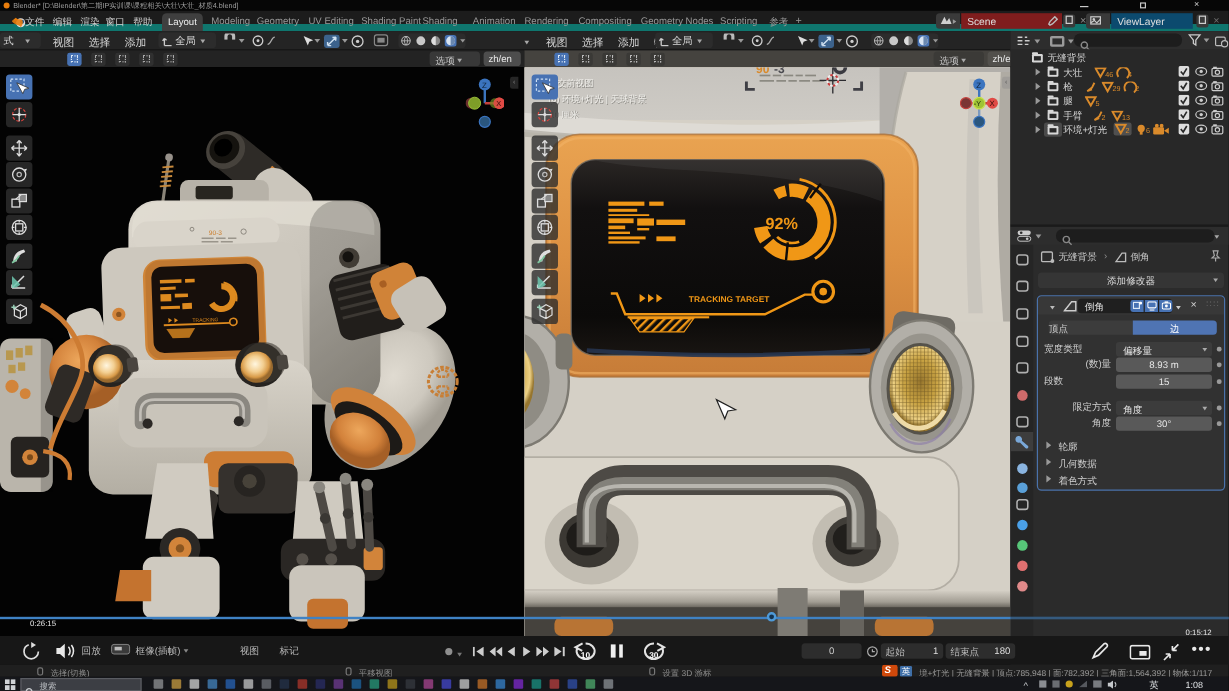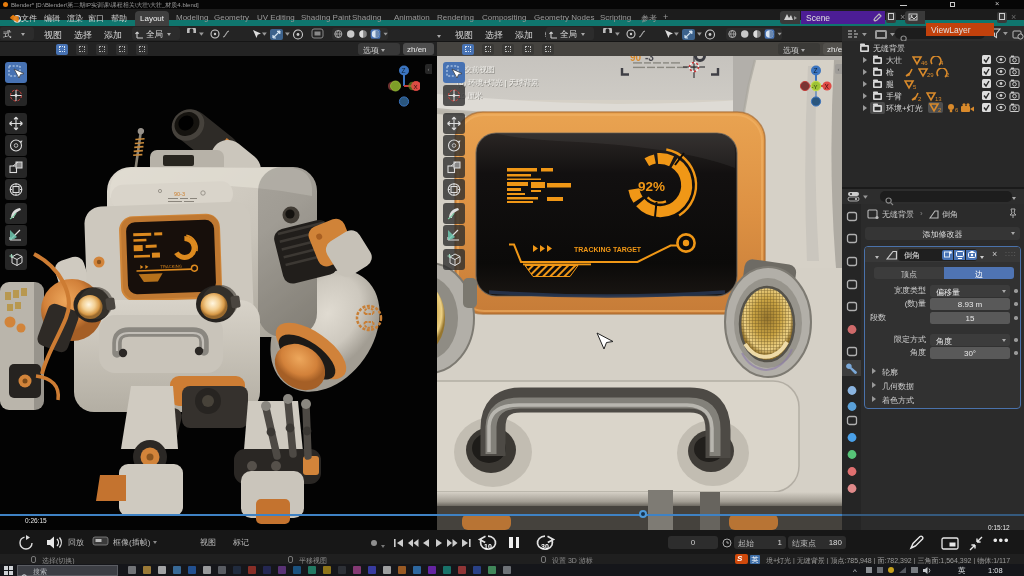--- a/index.html
+++ b/index.html
@@ -48,36 +48,36 @@
  <div class="abs t8 dim" style="left:600px;top:4px">Scripting</div>
  <div class="abs t8 dim" style="left:641px;top:4px">参考</div>
  <div class="abs dim" style="left:663px;top:3px;font-size:9px">+</div>
 </div>
 <div class="abs" style="left:780px;top:11px;width:122px;height:13px;z-index:5">
  <div class="abs" style="left:0;top:0;width:20px;height:13px;background:#3a3a3a;border-radius:3px 0 0 3px"></div>
  <svg class="abs" style="left:3px;top:2px" width="14" height="9" viewBox="0 0 14 9">
         <path d="M1 7 L4 1 L6 5 L8 2 L10 7 Z" fill="#cfcfcf"></path>
         <path d="M11 3 l3 2 -3 2z" fill="#999"></path>
       </svg>
- <div class="abs" style="left:21px;top:0;width:84px;height:13px;background:#4c1d95;border-radius:0;font-size:8.5px;color:#e0e0e0;padding:2px 0 0 5px">Scene</div>
+ <div class="abs" style="left:21px;top:0;width:84px;height:13px;background:#7f1d1d;border-radius:0;font-size:8.5px;color:#e0e0e0;padding:2px 0 0 5px">Scene</div>
  <svg class="abs" style="left:92px;top:2px" width="10" height="10" viewBox="0 0 10 10">
         <path d="M7 1 L9 3 L5 7 L3 8 L2 7 L3 5 Z" fill="none" stroke="#bbb" stroke-width="1.2"></path>
       </svg>
  <div class="abs" style="left:106px;top:1px;width:10px;height:11px;background:#3a3a3a;border-radius:2px"></div>
  <div class="abs" style="left:108px;top:2px;width:6px;height:7px;border:1px solid #cfcfcf"></div>
  <div class="abs" style="left:120px;top:1px;font-size:9px;color:#8a8a8a">×</div>
 </div>
 <div class="abs" style="left:905px;top:11px;width:115px;height:13px;z-index:5">
  <div class="abs" style="left:0;top:0;width:20px;height:13px;background:#3a3a3a;border-radius:3px 0 0 3px"></div>
  <svg class="abs" style="left:3px;top:2px" width="14" height="9" viewBox="0 0 14 9">
         <rect x="1" y="1" width="8" height="6" fill="none" stroke="#ccc"></rect>
         <circle cx="3.5" cy="3" r="1" fill="#ccc"></circle>
         <path d="M1 6 l3-2 2 2 3-3" stroke="#ccc" fill="none"></path>
       </svg>
- <div class="abs" style="left:21px;top:12px;width:68px;height:13px;background:#c2410c;font-size:8.5px;color:#e0e0e0;padding:2px 0 0 5px">ViewLayer</div>
+ <div class="abs" style="left:21px;top:0;width:68px;height:13px;background:#0c4a6e;font-size:8.5px;color:#e0e0e0;padding:2px 0 0 5px">ViewLayer</div>
  <div class="abs" style="left:92px;top:1px;width:10px;height:11px;background:#3a3a3a;border-radius:2px"></div>
  <div class="abs" style="left:94px;top:2px;width:6px;height:7px;border:1px solid #cfcfcf"></div>
  <div class="abs" style="left:106px;top:1px;font-size:9px;color:#6a6a6a">×</div>
 </div>
 
 <div class="abs" style="left:0;top:26px;width:842px;height:16px;background:#242424;border-bottom:1px solid #151515">
 
  <div class="abs widget" style="left:0;top:1px;width:34px;height:13px;font-size:8.5px;padding:2px 0 0 3px">式<span style="margin-left:9px"><i class="dn"></i></span></div>
  <div class="abs t9" style="left:44px;top:3px">视图</div>
  <div class="abs t9" style="left:74px;top:3px">选择</div>
@@ -943,23 +943,23 @@
  <div class="abs" style="left:124px;top:223.5px;width:11px;height:10.5px;background:#4772b3;border-radius:0 2px 2px 0"></div>
  <svg class="abs" style="left:125.5px;top:225px" width="8" height="8" viewBox="0 0 8 8">
         <rect x="0.5" y="1.5" width="7" height="5" rx="1" fill="none" stroke="#fff" stroke-width="1"></rect>
         <circle cx="4" cy="4" r="1.2" fill="#fff"></circle>
         <rect x="2.5" y="0" width="3" height="1.4" fill="#fff"></rect>
       </svg>
  <div class="abs" style="left:138px;top:226px;line-height:5px"><i class="dn" style="border-top-color:#ccc"></i></div>
  <div class="abs" style="left:150px;top:222.5px;font-size:9px;color:#ccc">×</div>
  <div class="abs" style="left:163px;top:224px;font-size:7px;color:#777;letter-spacing:1px">::::</div>
 
- <div class="abs" style="left:32px;top:241px;width:70px;height:12px;background:#3c3c3c;border-radius:3px 0 0 3px;font-size:8px;color:#ccc;text-align:center;padding-top:1.5px">顶点</div>
+ <div class="abs" style="left:32px;top:241px;width:70px;height:12px;background:#3c3c3c;border-radius:3px 0 0 3px;font-size:8px;color:#ccc;padding-top:1.5px">顶点</div>
  <div class="abs" style="left:102px;top:241px;width:70px;height:12px;background:#4f74b3;border-radius:0 3px 3px 0;font-size:8px;color:#fff;text-align:center;padding-top:1.5px">边</div>
- <div class="abs" style="left:28px;top:259px;width:56px;height:11px;font-size:8px;color:#cfcfcf;text-align:right">宽度类型</div>
+ <div class="abs" style="left:28px;top:259px;width:56px;height:11px;font-size:8px;color:#cfcfcf;">宽度类型</div>
       <div class="abs" style="left:88px;top:259px;width:80px;height:12px;background:#3c3c3c;border-radius:2.5px;font-size:8px;color:#e8e8e8;text-align:left;padding:2px 0 0 6px">偏移量<span style="position:absolute;right:4px;top:4px;line-height:5px"><i class="dn" style="border-top-color:#aaa"></i></span></div>
       <div class="abs" style="left:172px;top:263px;width:3.5px;height:3.5px;border-radius:50%;background:#9a9a9a"></div>
  <div class="abs" style="left:28px;top:272px;width:56px;height:11px;font-size:8px;color:#cfcfcf;text-align:right">(数)量</div>
       <div class="abs" style="left:88px;top:272px;width:80px;height:12px;background:#595959;border-radius:2.5px;font-size:8px;color:#e8e8e8;text-align:center;padding:2px 0 0 0">8.93 m</div>
       <div class="abs" style="left:172px;top:276px;width:3.5px;height:3.5px;border-radius:50%;background:#9a9a9a"></div>
  <div class="abs" style="left:28px;top:286px;width:56px;height:11px;font-size:8px;color:#cfcfcf;text-align:left">段数</div>
       <div class="abs" style="left:88px;top:286px;width:80px;height:12px;background:#595959;border-radius:2.5px;font-size:8px;color:#e8e8e8;text-align:center;padding:2px 0 0 0">15</div>
       <div class="abs" style="left:172px;top:290px;width:3.5px;height:3.5px;border-radius:50%;background:#9a9a9a"></div>
  <div class="abs" style="left:28px;top:308px;width:56px;height:11px;font-size:8px;color:#cfcfcf;text-align:right">限定方式</div>
       <div class="abs" style="left:88px;top:308px;width:80px;height:12px;background:#3c3c3c;border-radius:2.5px;font-size:8px;color:#e8e8e8;text-align:left;padding:2px 0 0 6px">角度<span style="position:absolute;right:4px;top:4px;line-height:5px"><i class="dn" style="border-top-color:#aaa"></i></span></div>

